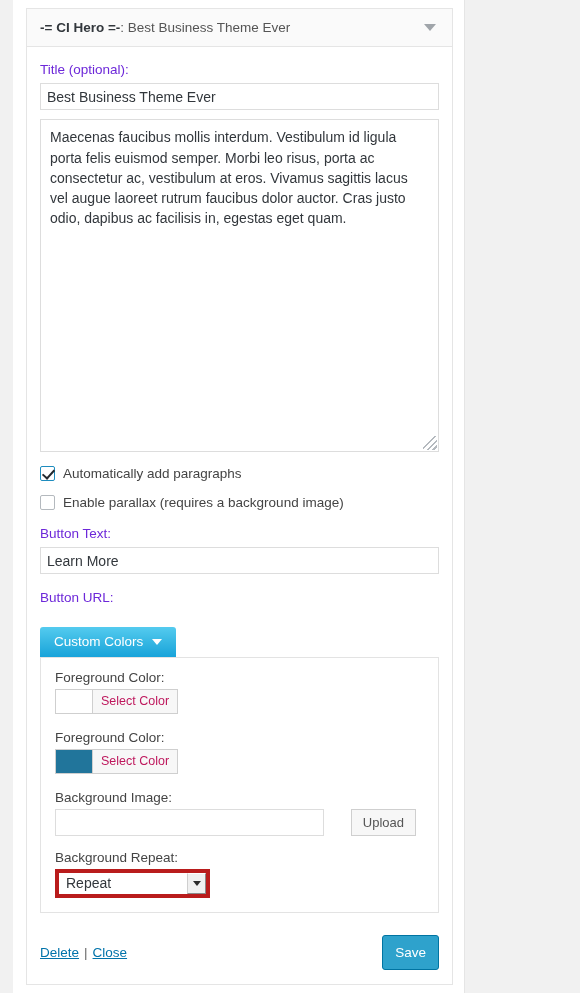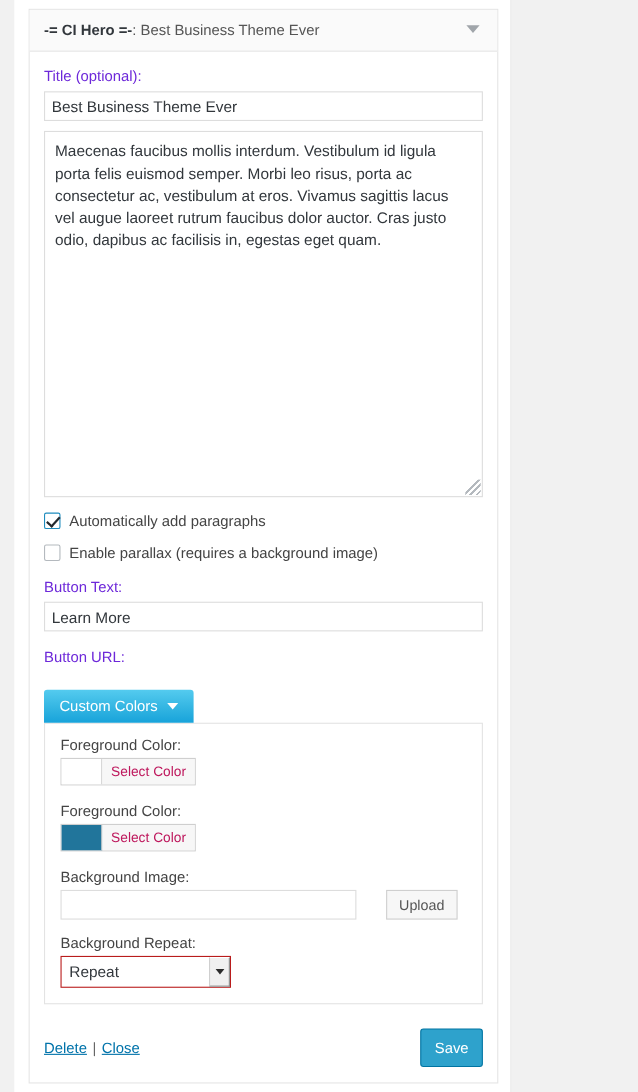--- a/index.html
+++ b/index.html
@@ -288,21 +288,21 @@
     cursor: pointer;
   }
 
   
   .select-box {
     display: inline-flex;
     align-items: center;
     width: 155px;
     height: 29px;
     box-sizing: border-box;
-    border: 1px solid #b91c1c;
+    border: 4px solid #b91c1c;
     background: #fff;
     padding: 0 0 0 7px;
     font-size: 14px;
     color: #32373c;
     cursor: pointer;
     position: relative;
     gap: 32px;
   }
   .select-value { flex: 1 1 auto; }
   .select-arrow {

